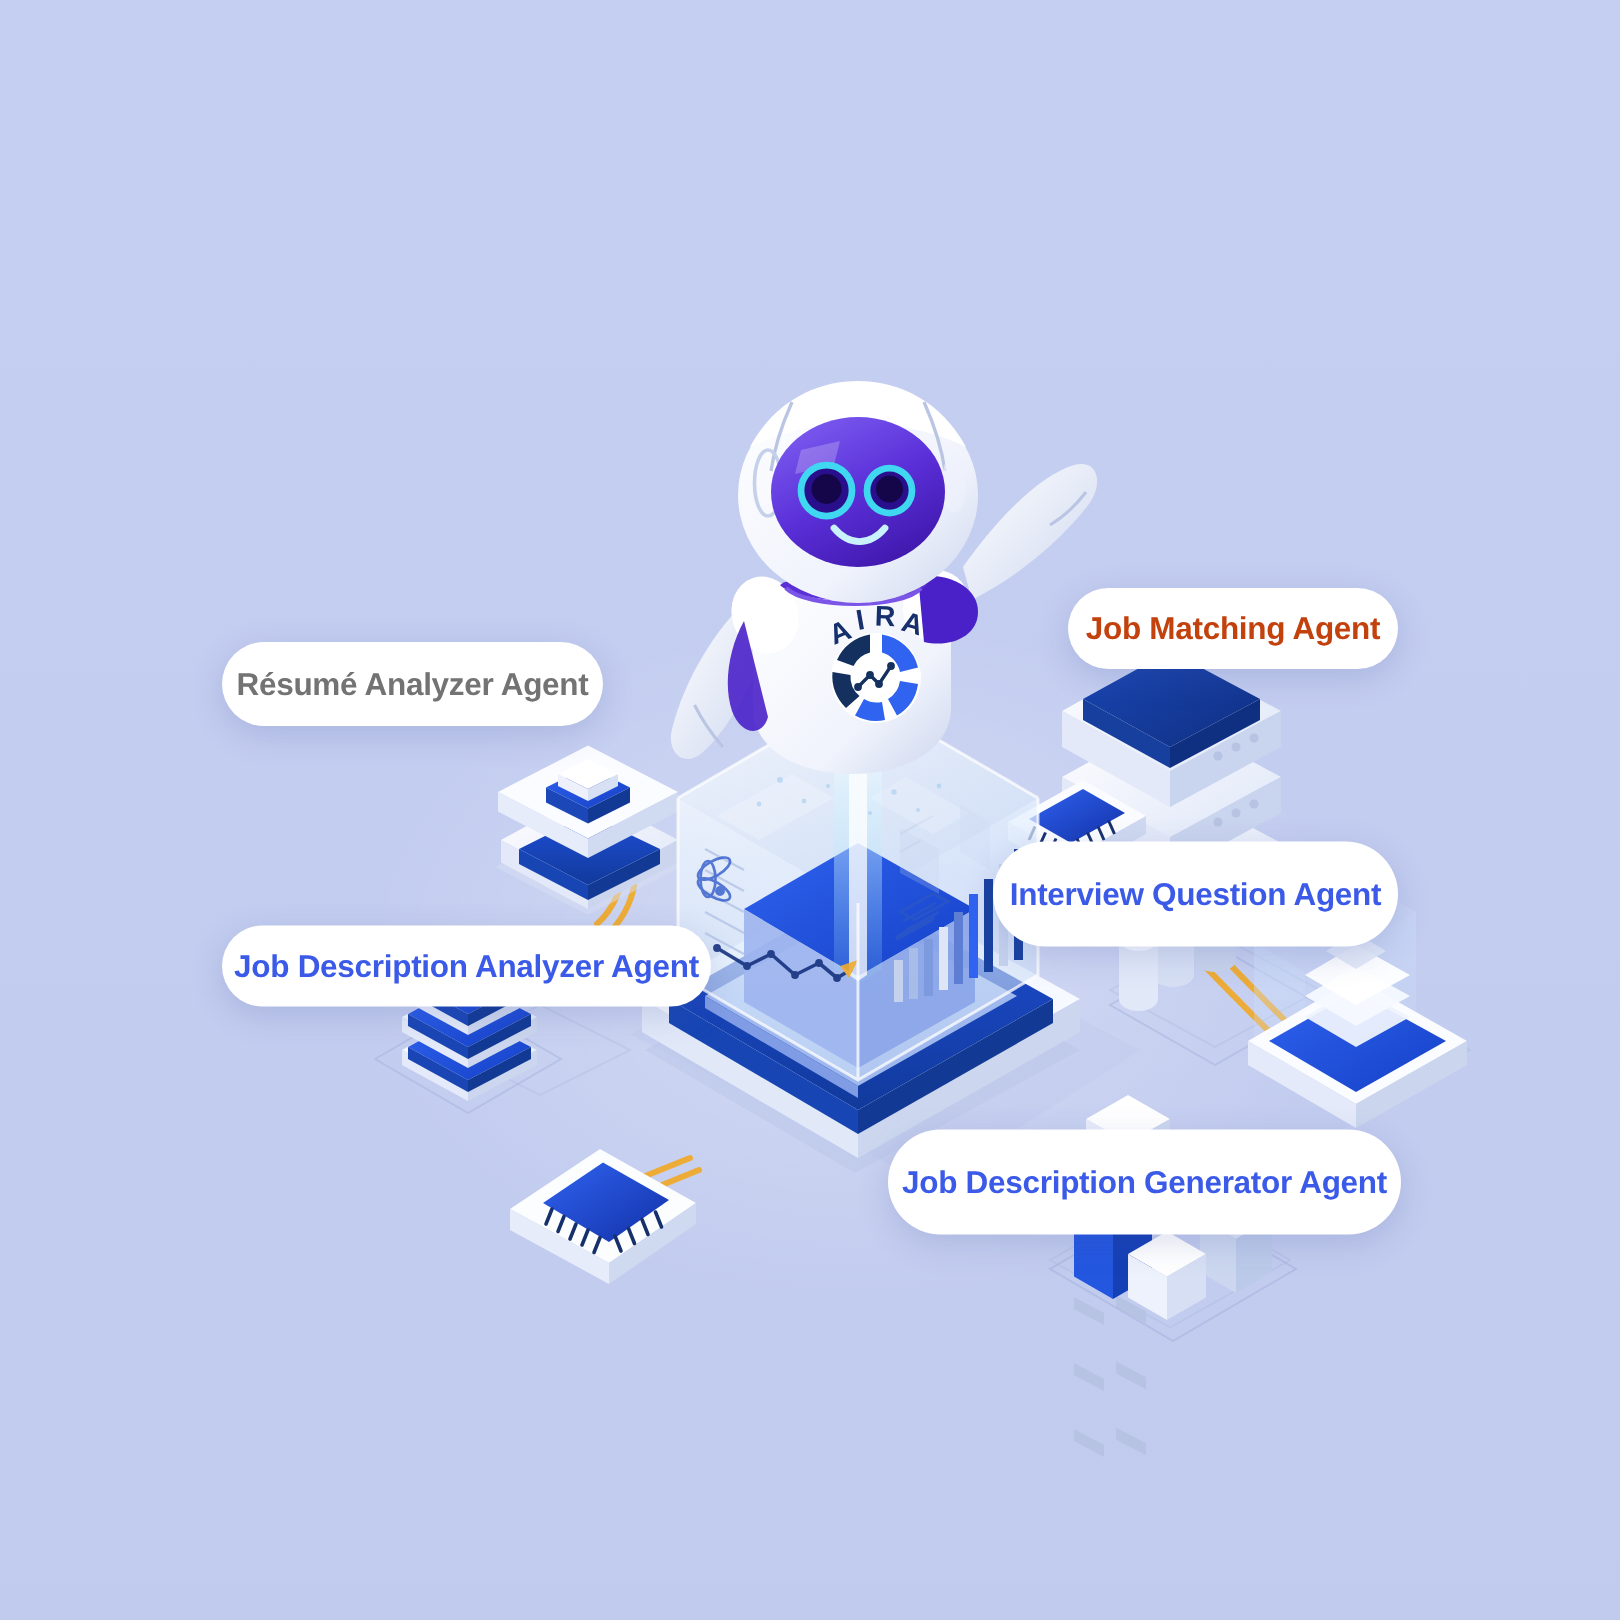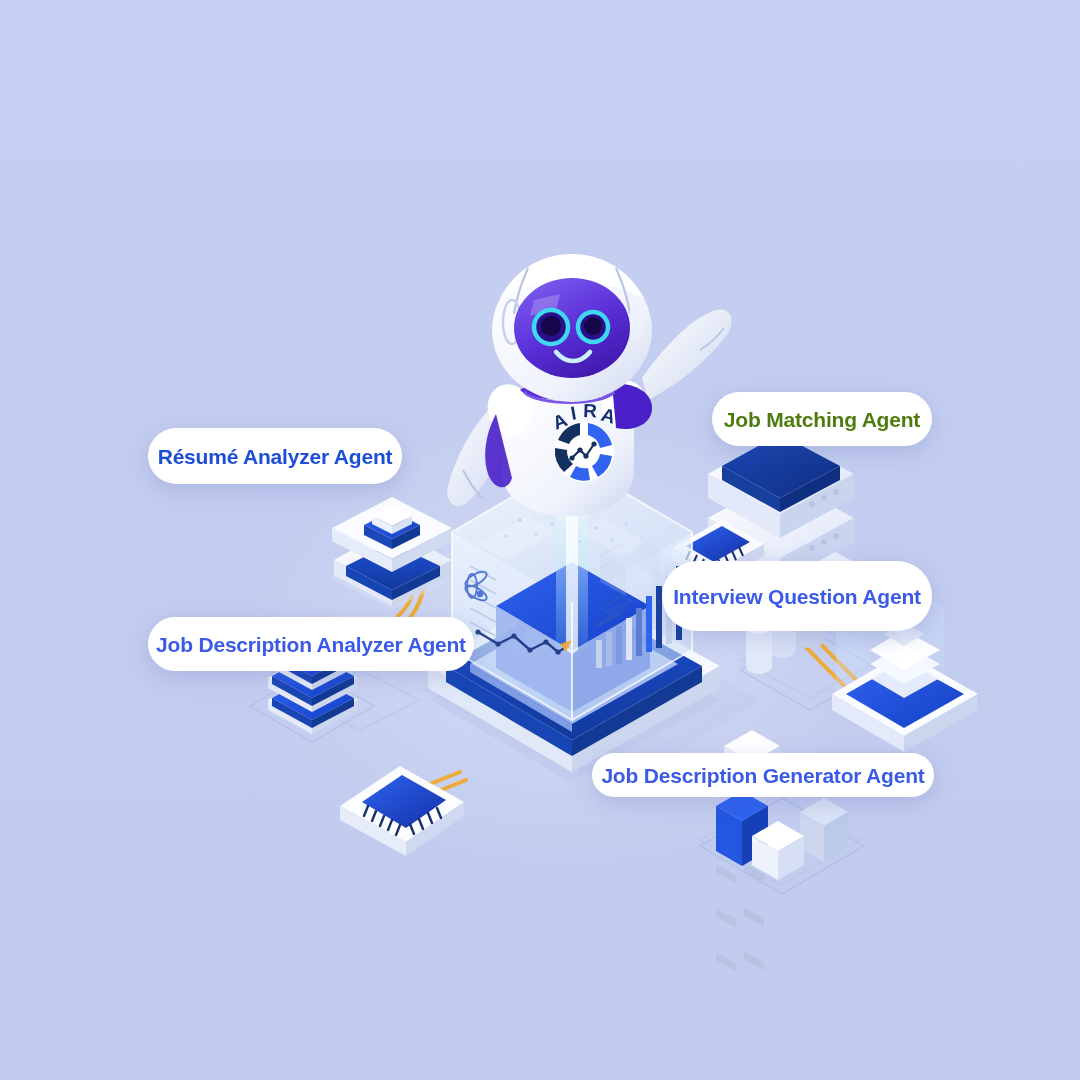--- a/index.html
+++ b/index.html
@@ -508,32 +508,32 @@
         <circle cx="506" cy="536" r="1.6"></circle>
       <circle cx="596" cy="528" r="1.8"></circle>
         <circle cx="612" cy="540" r="1.4"></circle>
       <circle cx="580" cy="542" r="1.4"></circle>
         <circle cx="626" cy="524" r="1.6"></circle>
     </g>
 
   </svg>
 
   <div class="pill" id="pill-resume" style="left: 148px; top: 428px; width: 254px; height: 56px;">
-    <span class="pill-label" style="color: #1d4ed8;">Résumé Analyzer Agent</span>
+    <span class="pill-label" style="color: #737373;">Résumé Analyzer Agent</span>
   </div>
 
   <div class="pill" id="pill-jobmatch" style="left: 712px; top: 392px; width: 220px; height: 54px;">
-    <span class="pill-label" style="color: #4d7c0f;">Job Matching Agent</span>
+    <span class="pill-label" style="color: #c2410c;">Job Matching Agent</span>
   </div>
 
   <div class="pill" id="pill-interview" style="left: 662px; top: 561px; width: 270px; height: 70px;">
     <span class="pill-label" style="color: rgb(59, 90, 232);">Interview Question Agent</span>
   </div>
 
   <div class="pill" id="pill-jdanalyzer" style="left: 148px; top: 617px; width: 326px; height: 54px;">
     <span class="pill-label" style="color: rgb(59, 90, 232);">Job Description Analyzer Agent</span>
   </div>
 
-  <div class="pill" id="pill-jdgenerator" style="left: 592px; top: 753px; width: 342px; height: 44px;">
+  <div class="pill" id="pill-jdgenerator" style="left: 592px; top: 753px; width: 342px; height: 70px;">
     <span class="pill-label" style="color: rgb(59, 90, 232);">Job Description Generator Agent</span>
   </div>
 
 </div>
 
 </body></html>

